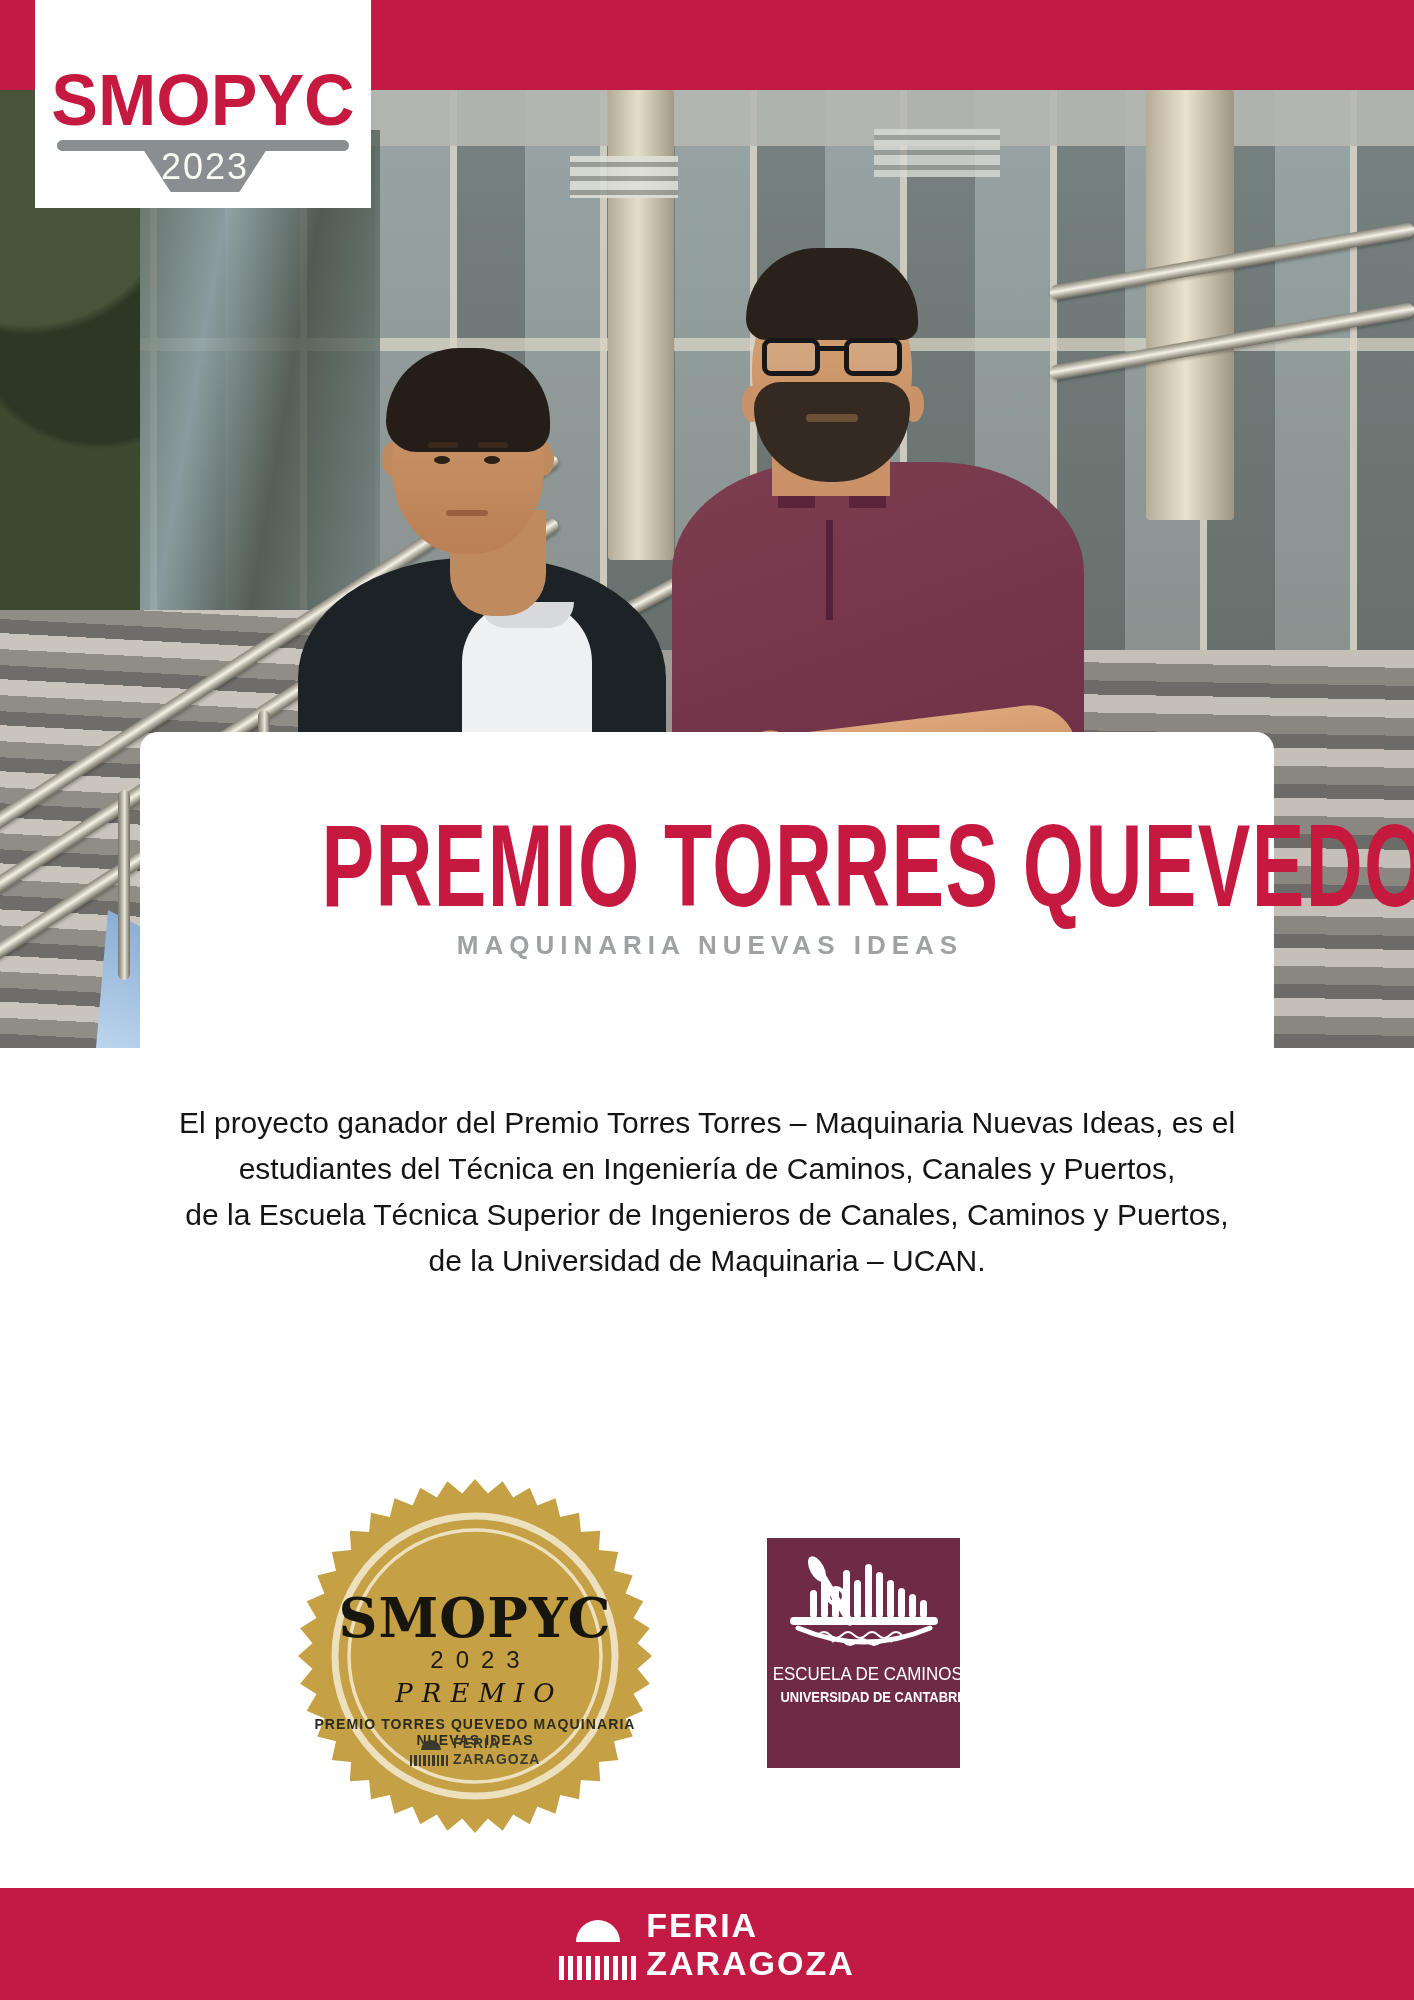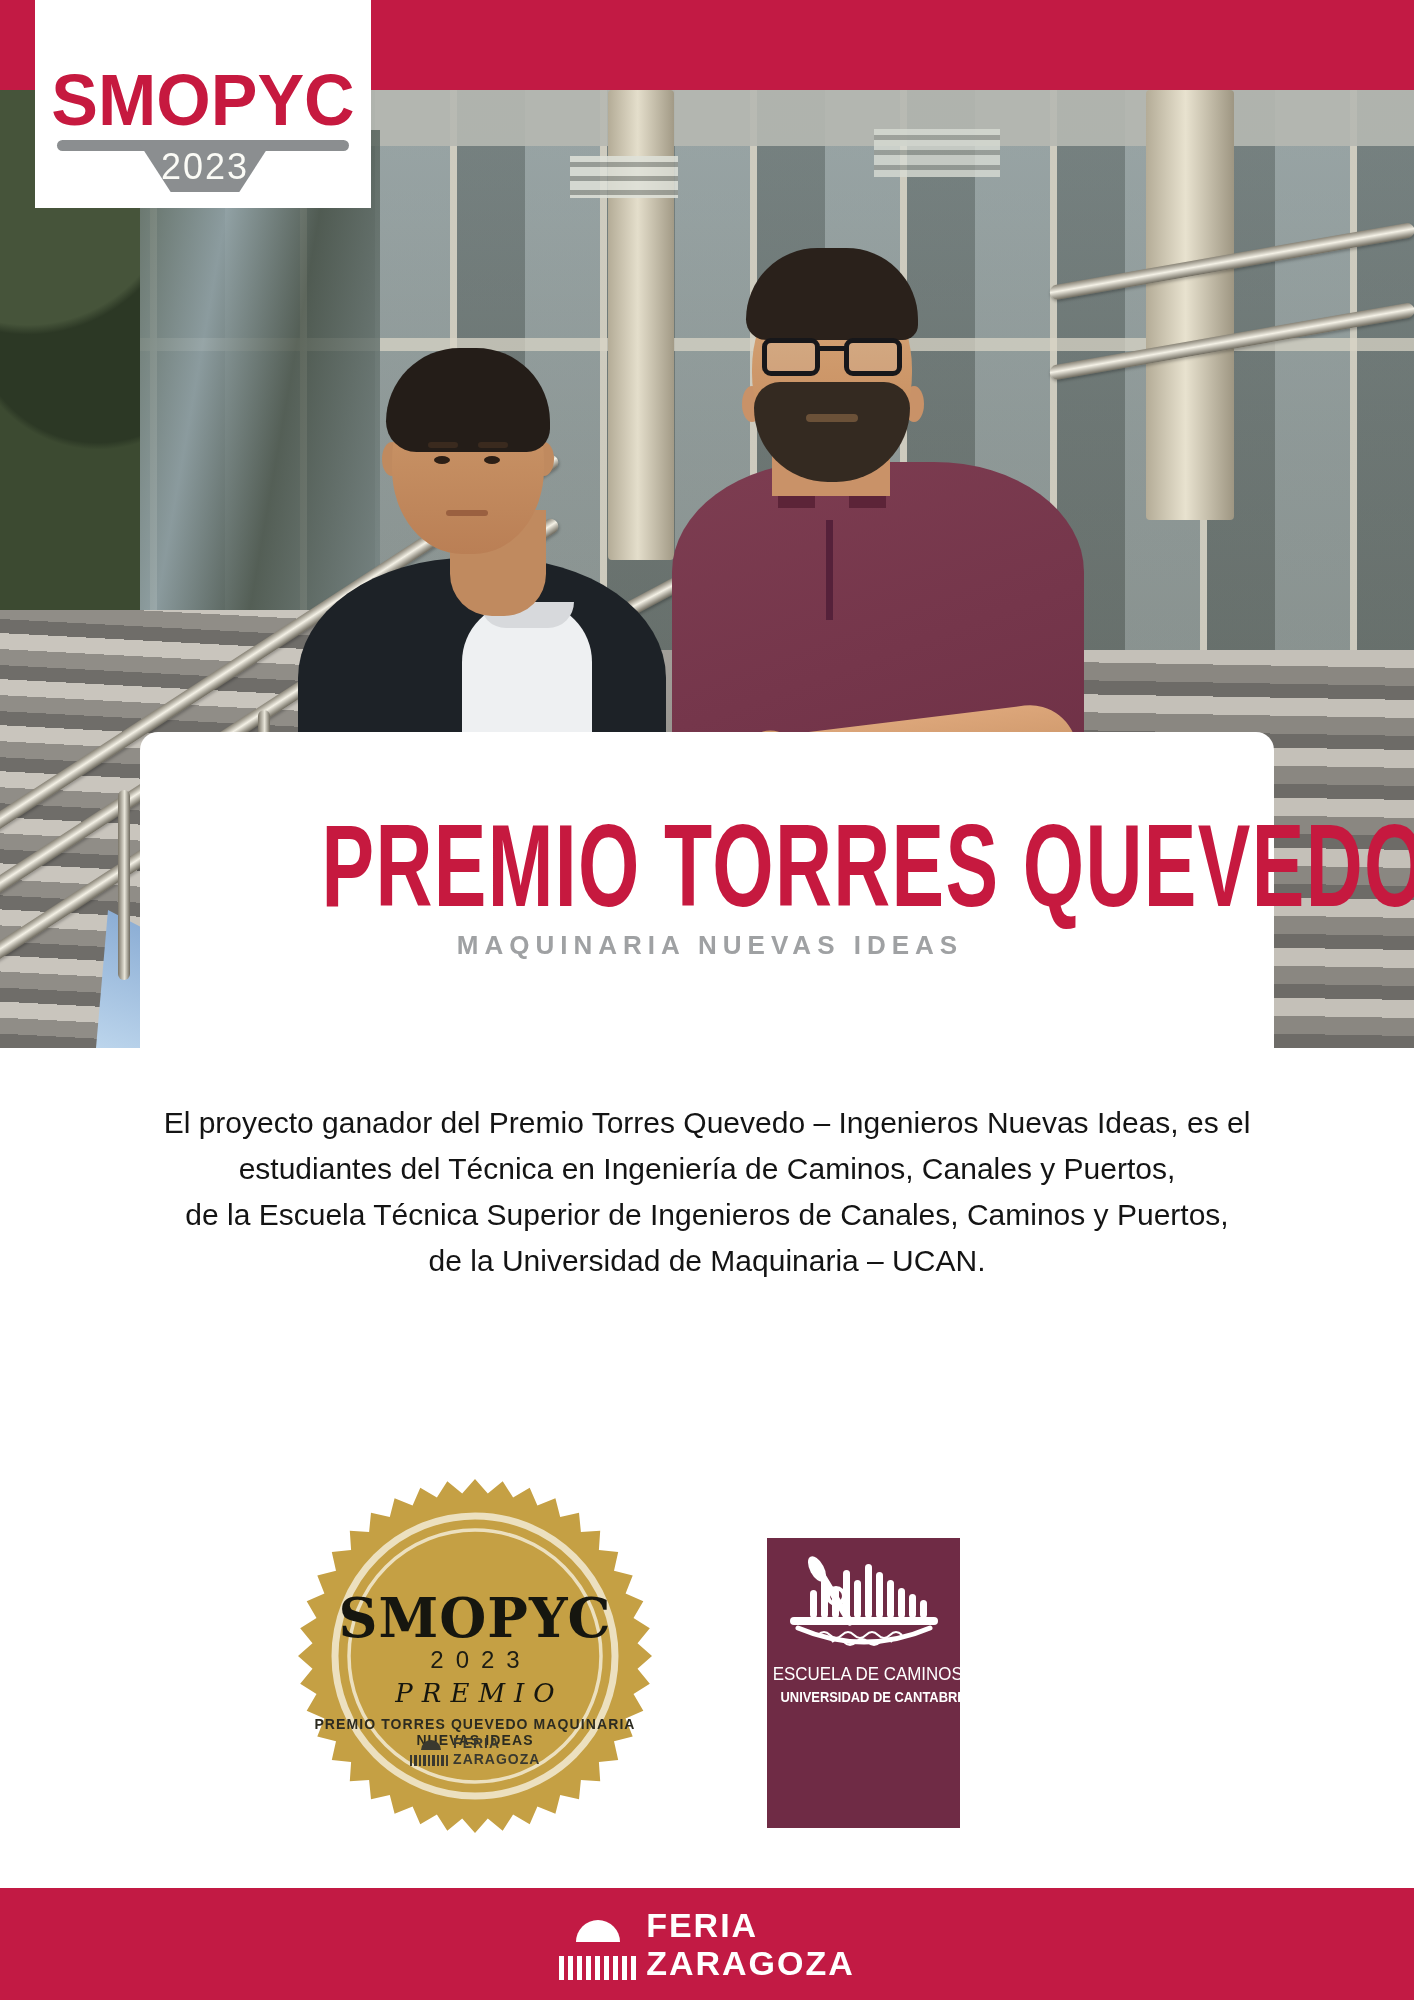--- a/index.html
+++ b/index.html
@@ -164,21 +164,21 @@
   .seal-feria .fl-bar{width:2.5px;height:11px;background:#3a392f;}
   .seal-feria .fl-word{font-size:14px;letter-spacing:1px;color:#3a392f;}
 
   
   .unis{left:767px;top:1538px;width:396px;height:230px;display:flex;z-index:3;}
   .uc-block{width:203px;height:230px;background:var(--teal,#2a6364);box-sizing:border-box;
      padding:26px 0 0 30px;color:#ffffff;}
   .uc-initials{font-weight:bold;font-size:112px;line-height:112px;letter-spacing:1px;}
   .uc-line1{margin-top:16px;font-size:21px;letter-spacing:1.5px;font-weight:400;}
   .uc-line2{margin-top:4px;font-size:21px;letter-spacing:1.5px;font-weight:400;}
-  .caminos-block{width:193px;height:290px;background:var(--maroon,#6f2b45);box-sizing:border-box;
+  .caminos-block{width:193px;height:230px;background:var(--maroon,#6f2b45);box-sizing:border-box;
      padding-top:18px;color:#ffffff;text-align:center;}
   .caminos-line1{margin-top:4px;font-size:18px;letter-spacing:0;transform:scaleX(.94);white-space:nowrap;}
   .caminos-line2{margin-top:3px;font-size:15px;font-weight:bold;transform:scaleX(.86);white-space:nowrap;}
 </style>
 </head>
 <body>
 
 <div class="page">
 
   <div class="abs top-band"></div>
@@ -244,21 +244,21 @@
     <div class="smopyc-trap"></div>
     <div class="smopyc-year">2023</div>
   </div>
 
   <div class="abs banner">
     <div class="banner-title">PREMIO TORRES QUEVEDO</div>
     <div class="banner-subtitle">MAQUINARIA NUEVAS IDEAS</div>
   </div>
 
   <div class="abs body-text">
-    <div><span>El proyecto ganador del Premio Torres Quevedo – Ingenieros Nuevas Ideas, es el</span></div>
+    <div><span>El proyecto ganador del Premio Torres Torres – Maquinaria Nuevas Ideas, es el</span></div>
     <div><span>estudiantes del Técnica en Ingeniería de Caminos, Canales y Puertos,</span></div>
     <div><span>de la Escuela Técnica Superior de Ingenieros de Canales, Caminos y Puertos,</span></div>
     <div><span>de la Universidad de Maquinaria – UCAN.</span></div>
   </div>
 
   <div class="abs seal">
     <svg width="356" height="356" viewBox="-178 -178 356 356">
       <polygon id="seal-burst" fill="#c5a044" points="177.0,0.0 162.5,12.8 174.8,27.7 158.5,38.1 168.3,54.7 150.6,62.4 157.7,80.4 139.0,85.2 143.2,104.0 123.9,105.9 125.2,125.2 105.9,123.9 104.0,143.2 85.2,139.0 80.4,157.7 62.4,150.6 54.7,168.3 38.1,158.5 27.7,174.8 12.8,162.5 0.0,177.0 -12.8,162.5 -27.7,174.8 -38.1,158.5 -54.7,168.3 -62.4,150.6 -80.4,157.7 -85.2,139.0 -104.0,143.2 -105.9,123.9 -125.2,125.2 -123.9,105.9 -143.2,104.0 -139.0,85.2 -157.7,80.4 -150.6,62.4 -168.3,54.7 -158.5,38.1 -174.8,27.7 -162.5,12.8 -177.0,0.0 -162.5,-12.8 -174.8,-27.7 -158.5,-38.1 -168.3,-54.7 -150.6,-62.4 -157.7,-80.4 -139.0,-85.2 -143.2,-104.0 -123.9,-105.9 -125.2,-125.2 -105.9,-123.9 -104.0,-143.2 -85.2,-139.0 -80.4,-157.7 -62.4,-150.6 -54.7,-168.3 -38.1,-158.5 -27.7,-174.8 -12.8,-162.5 -0.0,-177.0 12.8,-162.5 27.7,-174.8 38.1,-158.5 54.7,-168.3 62.4,-150.6 80.4,-157.7 85.2,-139.0 104.0,-143.2 105.9,-123.9 125.2,-125.2 123.9,-105.9 143.2,-104.0 139.0,-85.2 157.7,-80.4 150.6,-62.4 168.3,-54.7 158.5,-38.1 174.8,-27.7 162.5,-12.8"></polygon>
       <circle cx="0" cy="0" r="140" fill="none" stroke="#ece0bf" stroke-width="7"></circle>
       <circle cx="0" cy="0" r="126" fill="none" stroke="#ece0bf" stroke-width="3.5"></circle>

